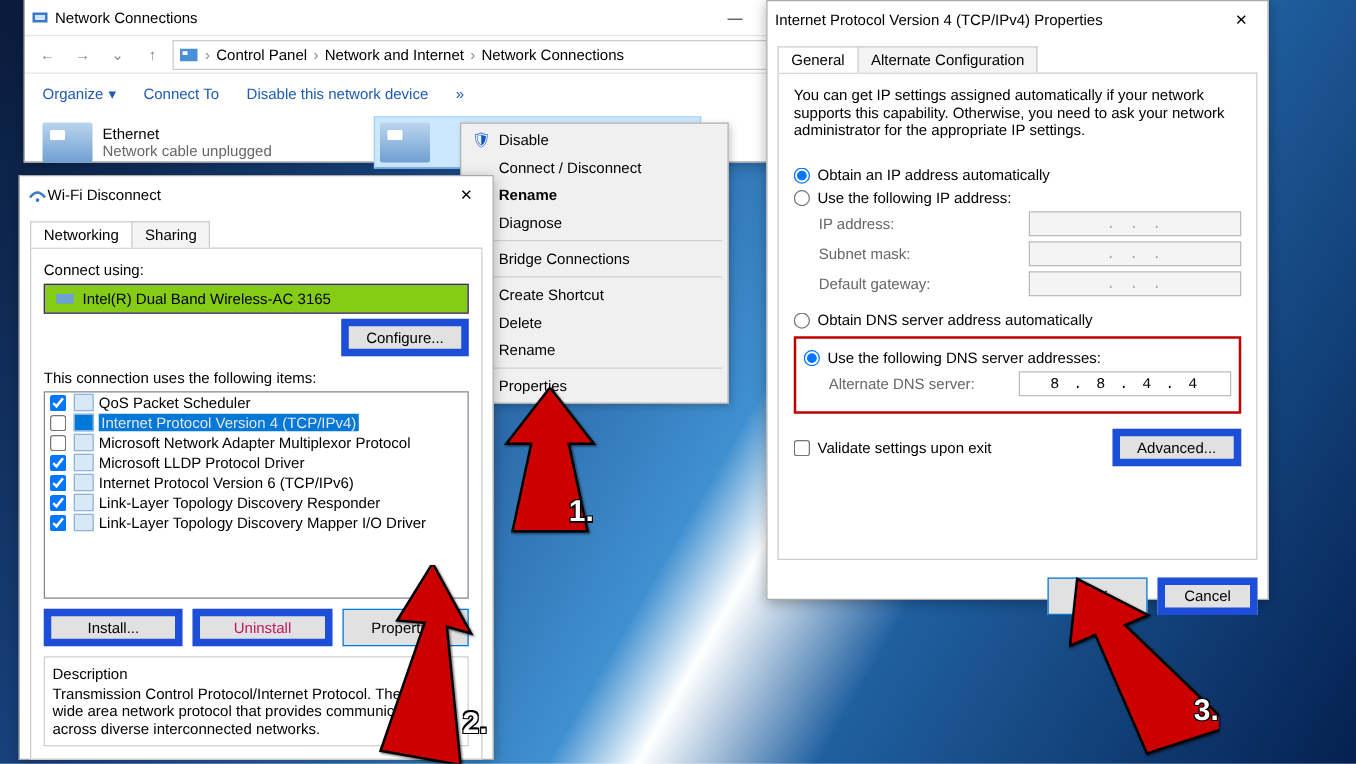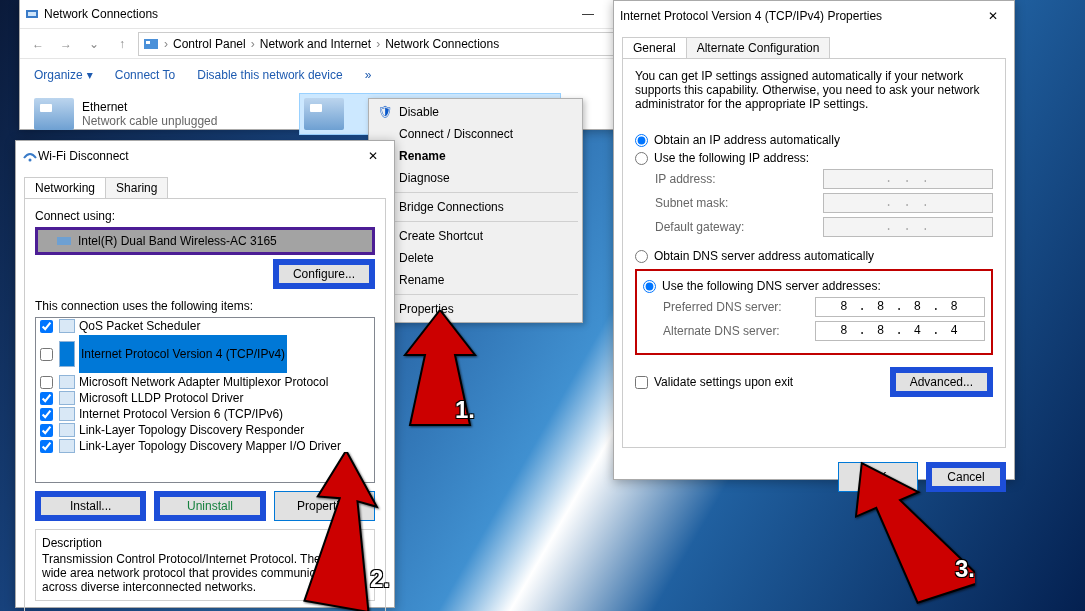--- a/index.html
+++ b/index.html
@@ -42,21 +42,21 @@
 .tab.active { position: relative; z-index: 2; }
 .tab:not(.active){ background: #f4f4f4; }
 .dlgbody { border: 1px solid #ccc; margin: 0 8px 8px 8px; padding: 10px; }
 .btn { background: #e1e1e1; border: 6px solid #1d4ed8; padding: 2px 14px; min-width: 70px; text-align: center; }
 .btn.def { border: 1px solid #0078d7; }
 .row { display: flex; align-items: center; }
 .listbox { border: 1px solid #828790; height: 166px; overflow-y: scroll; background: #fff; margin: 4px 0; }
 .li { display: flex; align-items: center; padding: 1px 2px; gap: 4px; }
 .li input[type=checkbox]{ margin: 0 2px; }
 .li .pi { width: 16px; height: 14px; background: #d9e8f6; border: 1px solid #8fb4d8; }
-.li.sel span { background: #0078d7; color: #000000; padding: 12px 2px; }
+.li.sel span { background: #0078d7; color: #e5e5e5; padding: 0 2px; }
 .btnrow { display: flex; margin: 8px 0; gap: 8px; }
 .btnrow .btn { flex: 1; }
 .descbox { border: 1px solid #d0d0d0; padding: 6px; margin-top: 4px; }
 .dlgactions { display: flex; justify-content: flex-end; gap: 8px; padding: 6px 8px; }
 
 
 #ipv4 { left: 613px; top: 0; width: 402px; height: 480px; }
 .ipbody { padding: 10px 12px; }
 .field { display: flex; align-items: center; margin: 4px 0 4px 20px; }
 .field .lbl { flex: 1; color: #666; }
@@ -178,21 +178,21 @@
       </svg>
     <span class="t">Wi-Fi Disconnect</span>
     <div style="width:30px;text-align:center">✕</div>
   </div>
   <div class="tabbar">
     <div class="tab active">Networking</div>
     <div class="tab">Sharing</div>
   </div>
   <div class="dlgbody">
     <div>Connect using:</div>
-    <div class="row" style="border:3px solid #4c1d95;padding:3px 18px;margin:4px 0;background:#a3a3a3">
+    <div class="row" style="border:1px solid #4c1d95;padding:3px 8px;margin:4px 0;background:#84cc16">
       <svg class="svg16">
           <rect x="1" y="4" width="14" height="8" fill="#6ea0d2"></rect>
         </svg>
       <span style="margin-left:6px">Intel(R) Dual Band Wireless-AC 3165</span>
     </div>
     <div class="row" style="justify-content:flex-end;margin:4px 0 10px 0">
       <button class="btn">Configure...</button>
     </div>
     <div>This connection uses the following items:</div>
     <div class="listbox">
@@ -227,21 +227,21 @@
           <span>Link-Layer Topology Discovery Responder</span>
         </div>
       <div class="li">
           <input type="checkbox" checked="" style="">
           <span class="pi"></span>
           <span>Link-Layer Topology Discovery Mapper I/O Driver</span>
         </div>
     </div>
     <div class="btnrow">
       <button class="btn">Install...</button>
-      <button class="btn" disabled="" style="color:#15803d">Uninstall</button>
+      <button class="btn" disabled="" style="color:#be185d">Uninstall</button>
       <button class="btn def">Properties</button>
     </div>
     <div class="descbox">
       <div style="margin-bottom:2px">Description</div>
       <div>Transmission Control Protocol/Internet Protocol. The default wide area network protocol that provides communication across diverse interconnected networks.</div>
     </div>
   </div>
   <div class="dlgactions">
     <button class="btn">OK</button>
     <button class="btn">Cancel</button>
@@ -285,24 +285,20 @@
         <input type="radio" name="dnsm" style="">
         <span>Obtain DNS server address automatically</span>
       </label>
 
     <div class="redbox">
       <label class="radio">
           <input type="radio" name="dnsm" checked="" style="">
           <span>Use the following DNS server addresses:</span>
         </label>
       <div class="field">
-          <span class="lbl">Preferred DNS server:</span>
-          <span class="ipin">8 . 8 . 8 . 8</span>
-        </div>
-      <div class="field">
           <span class="lbl">Alternate DNS server:</span>
           <span class="ipin">8 . 8 . 4 . 4</span>
         </div>
     </div>
 
     <div class="chkrow">
       <label style="display:flex;align-items:center;gap:6px">
           <input type="checkbox" style="">
           <span>Validate settings upon exit</span>
         </label>

